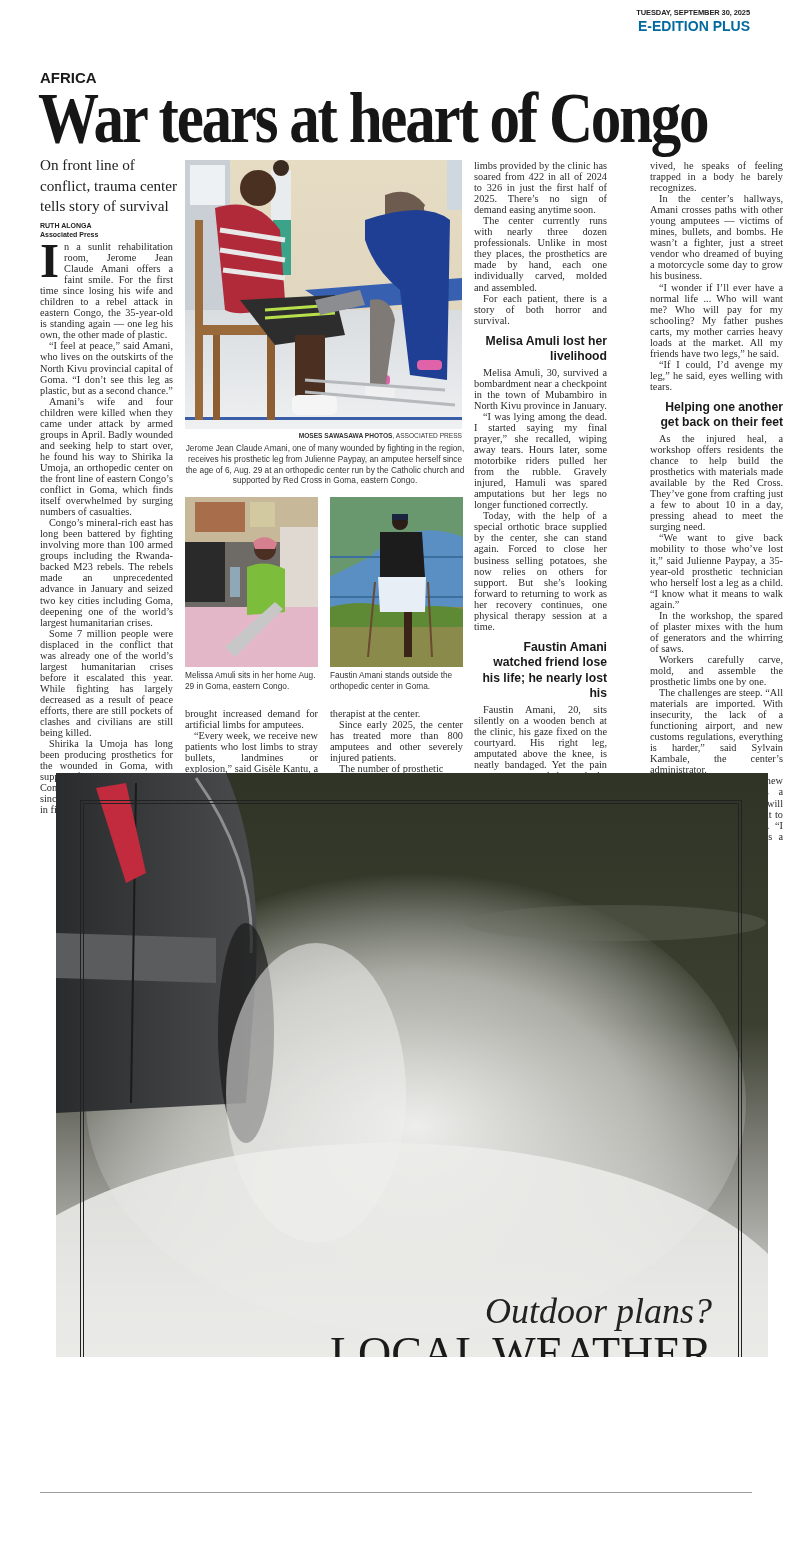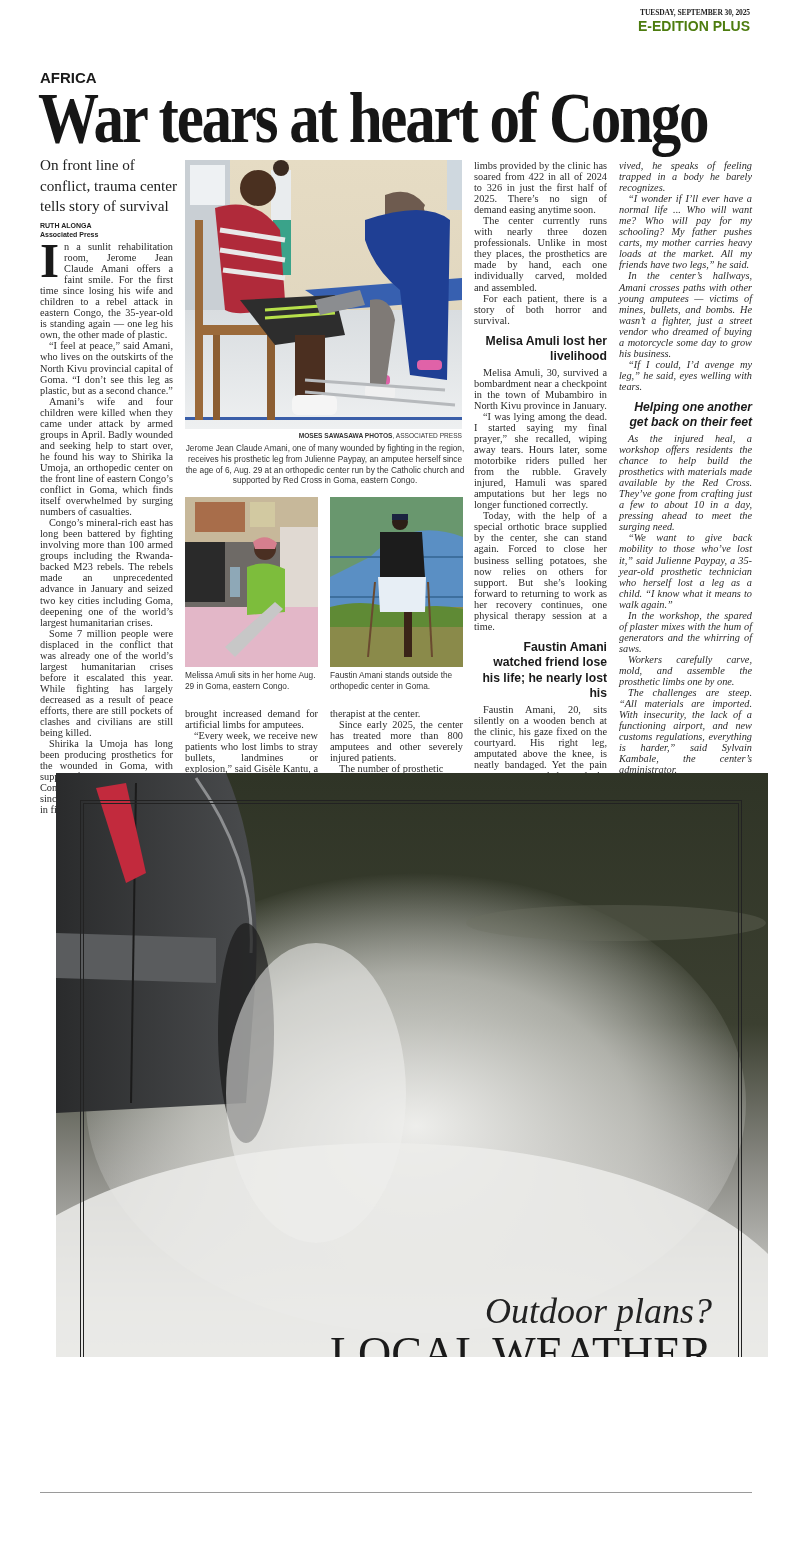--- a/index.html
+++ b/index.html
@@ -1,20 +1,20 @@
 <!DOCTYPE html>
 <html><head>
 <meta charset="utf-8">
 <style>
   html, body { margin: 0; padding: 0; background: #ffffff; }
   body { width: 792px; height: 1541px; position: relative; overflow: hidden; color: #1a1a1a; }
 
   #dateline { position: absolute; right: 42px; top: 8px; text-align: right; }
-  #dateline .date { font-family: Liberation Serif, serif; font-weight: 700; font-size: 7.5px; letter-spacing: -0.1px; color: #222; }
-  #dateline .edition { font-family: "Liberation Sans", sans-serif; font-weight: 700; font-size: 14px; letter-spacing: 0px; color: #4d7c0f; margin-top: 1px; }
+  #dateline .date { font-family: Liberation Sans, sans-serif; font-weight: 700; font-size: 7.5px; letter-spacing: -0.1px; color: #222; }
+  #dateline .edition { font-family: "Liberation Sans", sans-serif; font-weight: 700; font-size: 14px; letter-spacing: 0px; color: #0369a1; margin-top: 1px; }
 
   #section-label { position: absolute; left: 40px; top: 69px; font-family: "Liberation Sans", sans-serif; font-weight: 700; font-size: 15px; color: #1a1a1a; }
   #headline { position: absolute; left: 38px; top: 78px; width: 720px; font-family: "Liberation Serif", serif; font-weight: 700; font-size: 71px; line-height: 80px; letter-spacing: -2.6px; color: #161616; transform: scaleX(0.86); transform-origin: left top; white-space: nowrap; }
 
   .col { position: absolute; font-family: "Liberation Serif", serif; font-size: 10.3px; line-height: 11.05px; color: #2a2a2a; text-align: justify; hyphens: auto; }
   .col p { margin: 0; text-indent: 9px; }
   .col p.noindent { text-indent: 0; }
   .col h3 { font-family: "Liberation Sans", sans-serif; font-weight: 700; font-size: 12.2px; line-height: 15.5px; margin: 8px 0 2px 0; color: #1a1a1a; text-align: right; }
 
   #deck { position: absolute; left: 40px; top: 155px; width: 140px; font-family: "Liberation Serif", serif; font-size: 15.2px; line-height: 20.5px; color: #222; }
@@ -172,24 +172,24 @@
   <h3>Melisa Amuli lost her livelihood</h3>
   <p>Melisa Amuli, 30, survived a bombardment near a checkpoint in the town of Mubambiro in North Kivu province in January.</p>
   <p>“I was lying among the dead. I started saying my final prayer,” she recalled, wiping away tears. Hours later, some motorbike riders pulled her from the rubble. Gravely injured, Hamuli was spared amputations but her legs no longer functioned correctly.</p>
   <p>Today, with the help of a special orthotic brace supplied by the center, she can stand again. Forced to close her business selling potatoes, she now relies on others for support. But she’s looking forward to returning to work as her recovery continues, one physical therapy session at a time.</p>
   <h3>Faustin Amani watched friend lose his life; he nearly lost his</h3>
   <p>Faustin Amani, 20, sits silently on a wooden bench at the clinic, his gaze fixed on the courtyard. His right leg, amputated above the knee, is neatly bandaged. Yet the pain seems to extend beyond the physical wound.</p>
   <p>Last March a speeding military vehicle struck him and his friend when he was selling mobile phone airtime not far from home. It cost him both legs, and killed the friend instantly.</p>
   <p>Though grateful to have sur-</p>
 </div>
 
-<div class="col" id="col5" style="left:619px; top:160px; width:133px;font-style:italic;">
+<div class="col" id="col5" style="left:650px; top:160px; width:133px;">
   <p class="noindent">vived, he speaks of feeling trapped in a body he barely recognizes.</p>
+  <p>In the center’s hallways, Amani crosses paths with other young amputees — victims of mines, bullets, and bombs. He wasn’t a fighter, just a street vendor who dreamed of buying a motorcycle some day to grow his business.</p>
   <p>“I wonder if I’ll ever have a normal life ... Who will want me? Who will pay for my schooling? My father pushes carts, my mother carries heavy loads at the market. All my friends have two legs,” he said.</p>
-  <p>In the center’s hallways, Amani crosses paths with other young amputees — victims of mines, bullets, and bombs. He wasn’t a fighter, just a street vendor who dreamed of buying a motorcycle some day to grow his business.</p>
   <p>“If I could, I’d avenge my leg,” he said, eyes welling with tears.</p>
   <h3>Helping one another get back on their feet</h3>
   <p>As the injured heal, a workshop offers residents the chance to help build the prosthetics with materials made available by the Red Cross. They’ve gone from crafting just a few to about 10 in a day, pressing ahead to meet the surging need.</p>
   <p>“We want to give back mobility to those who’ve lost it,” said Julienne Paypay, a 35-year-old prosthetic technician who herself lost a leg as a child. “I know what it means to walk again.”</p>
   <p>In the workshop, the spared of plaster mixes with the hum of generators and the whirring of saws.</p>
   <p>Workers carefully carve, mold, and assemble the prosthetic limbs one by one.</p>
   <p>The challenges are steep. “All materials are imported. With insecurity, the lack of a functioning airport, and new customs regulations, everything is harder,” said Sylvain Kambale, the center’s administrator.</p>
   <p>For Amani, his new prosthetic leg symbolizes a fresh start and new hope. “I will fight for my children. I want to reopen my shop,” he said. “I don’t see my prosthetic as a weakness but as a victory.”</p>
 </div>
 

